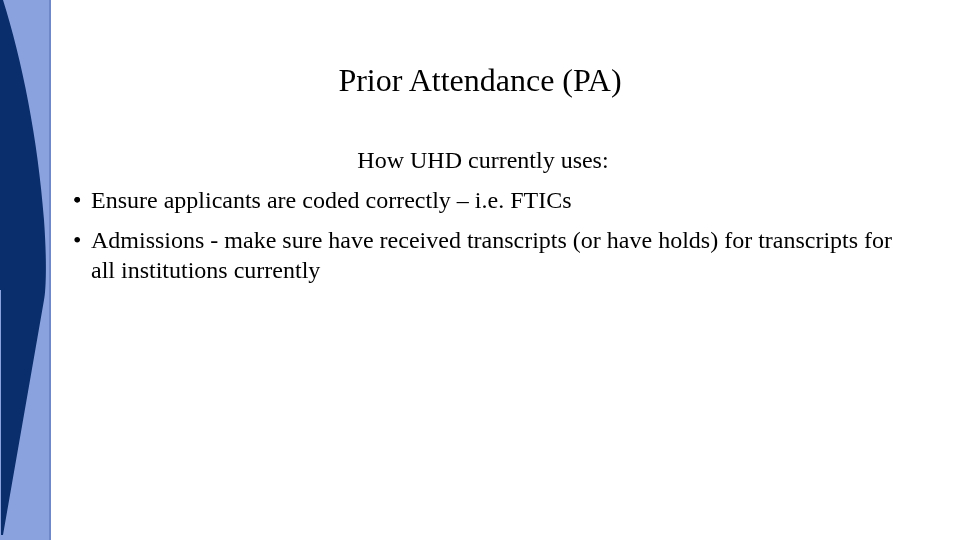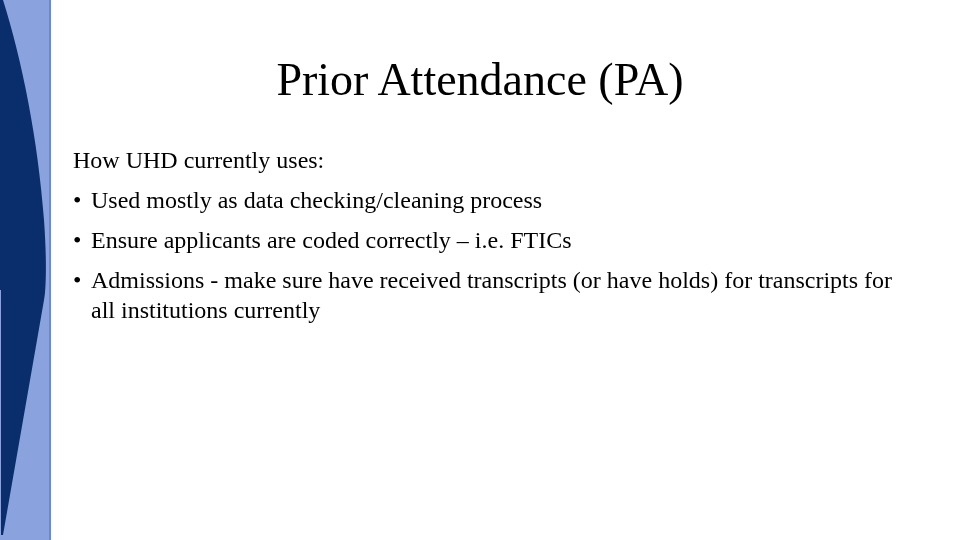--- a/index.html
+++ b/index.html
@@ -30,42 +30,43 @@
     }
     .side-band svg {
       display: block;
     }
     .title {
       position: absolute;
       left: 0;
       width: 960px;
       top: 54px;
       text-align: center;
-      font-size: 46px;
+      font-size: 32px;
       line-height: 52px;
       font-weight: normal;
       margin: 0;
       padding-left: 0;
       box-sizing: border-box;
     }
     .title span {
       position: relative;
       left: 0px;
     }
     .body {
       position: absolute;
       left: 73px;
       top: 145px;
       width: 820px;
       font-size: 24px;
       line-height: 30px;
     }
     .intro {
-      margin: 0 0 10px 0;
+      margin: 0 0 4px 0;
       height: 30px;
+      text-align: center;
     }
     .bullets {
       list-style: none;
       margin: 0;
       padding: 0;
     }
     .bullets li {
       position: relative;
       padding-left: 18px;
       margin: 0 0 10px 0;
@@ -93,21 +94,20 @@
 
   <h1 class="title">
     <span>Prior Attendance (PA)</span>
   </h1>
 
   <div class="body">
     <p class="intro">How UHD currently uses:</p>
     <ul class="bullets">
       <li>
         <span class="dot">•</span>
-        <span>Used mostly as data checking/cleaning process</span>
       </li>
       <li>
         <span class="dot">•</span>
         <span>Ensure applicants are coded correctly – i.e. FTICs</span>
       </li>
       <li>
         <span class="dot">•</span>
         <span>Admissions - make sure have received transcripts (or have holds) for transcripts for all institutions currently</span>
       </li>
     </ul>

